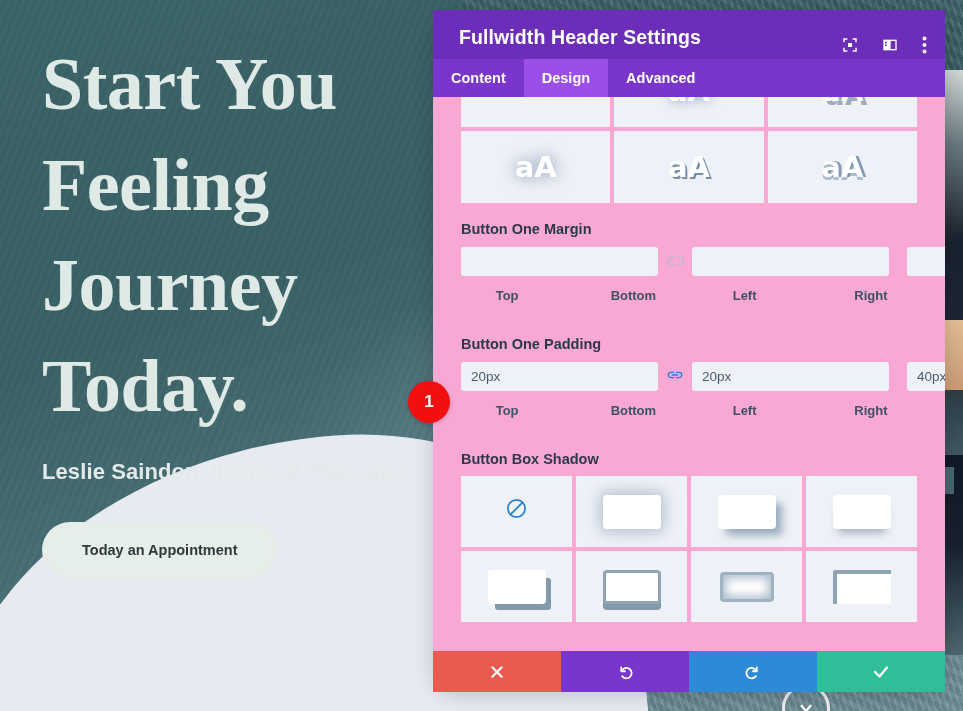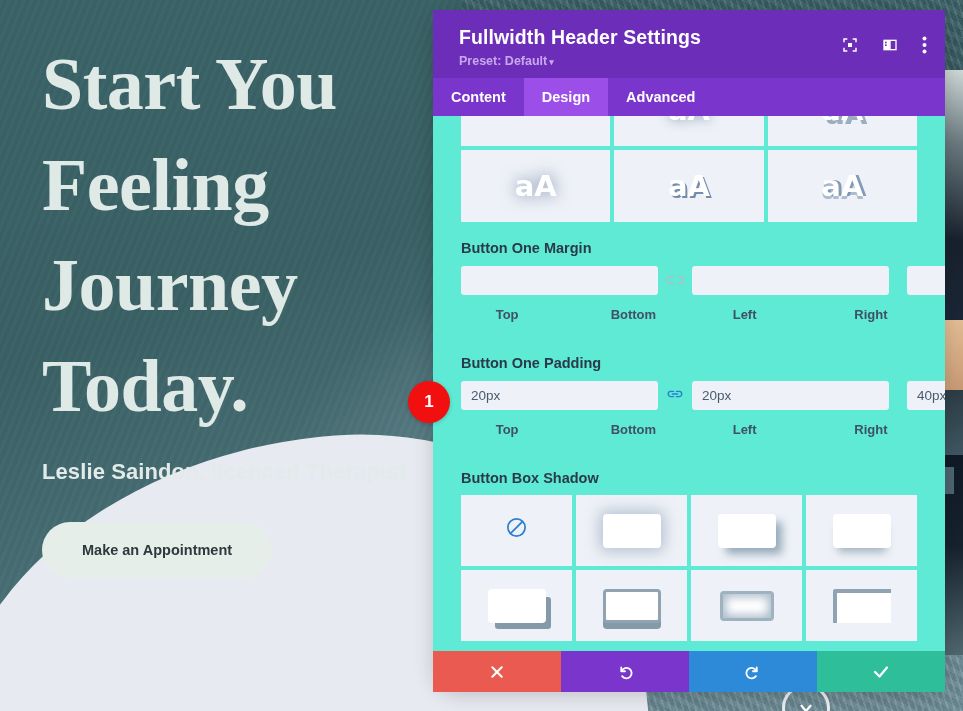--- a/index.html
+++ b/index.html
@@ -145,21 +145,21 @@
   .m-tab {
     padding: 0 18px;
     display: flex; align-items: center;
     color: #fff; font-size: 14.5px; font-weight: 700;
     cursor: pointer;
   }
   .m-tab.active { background: #9b4ee8; }
 
   .m-body {
     flex: 1; overflow: hidden; position: relative;
-    background: #5eead4;
+    background: #f9a8d4;
     padding: 0 28px;
   }
 
   .sec-label {
     font-size: 14.5px; font-weight: 700; color: #2b3a4a;
     margin: 18px 0 9px 0;
   }
 
   
   .ts-grid {
@@ -258,39 +258,36 @@
   <div class="wave"></div>
 
   <div class="hero-copy">
     <div class="hero-h1">
       <div>Start You</div>
       <div>Feeling</div>
       <div>Journey</div>
       <div>Today.</div>
     </div>
     <div class="hero-sub">Leslie Saindon, licenced Therapist</div>
-    <button class="hero-btn">Make an Appointment</button>
+    <button class="hero-btn">Today an Appointment</button>
   </div>
 
   <div class="scroll-down">
     <svg width="18" height="18" viewBox="0 0 24 24" fill="none" stroke="currentColor" stroke-width="3" stroke-linecap="round" stroke-linejoin="round">
         <polyline points="6 9 12 16 18 9"></polyline>
       </svg>
   </div>
 </div>
 
 <div class="badge-1">1</div>
 
 <div id="modal">
 
   <div class="m-head">
     <div class="m-title">Fullwidth Header Settings</div>
-    <div class="m-preset">
-      <span>Preset: Default</span><span class="caret">▾</span>
-    </div>
     <div class="m-icons">
       <span class="ic">
         <svg width="16" height="16" viewBox="0 0 24 24" fill="none" stroke="#fff" stroke-width="2.2">
             <path d="M3 8V3h5M16 3h5v5M21 16v5h-5M8 21H3v-5"></path>
             <rect x="9" y="9" width="6" height="6" fill="#fff" stroke="none"></rect>
           </svg>
       </span>
       <span class="ic">
         <svg width="16" height="16" viewBox="0 0 24 24">
             <rect x="2" y="4" width="20" height="16" fill="#fff"></rect>

